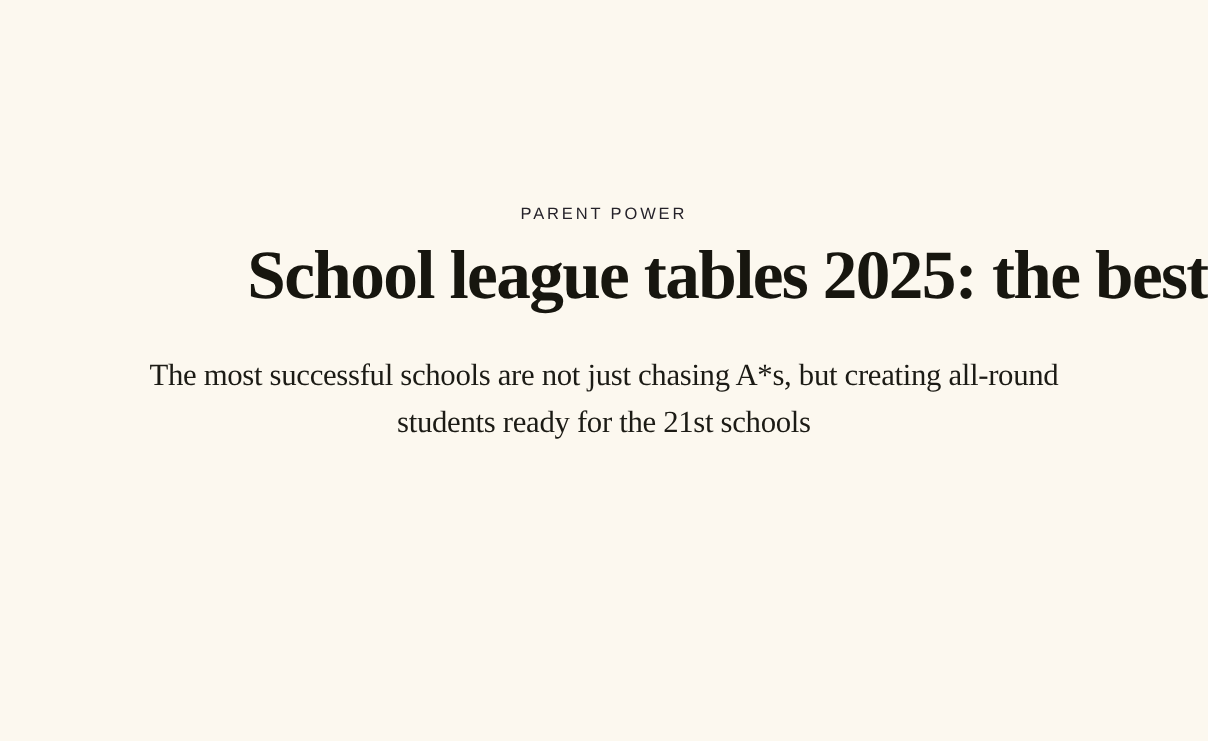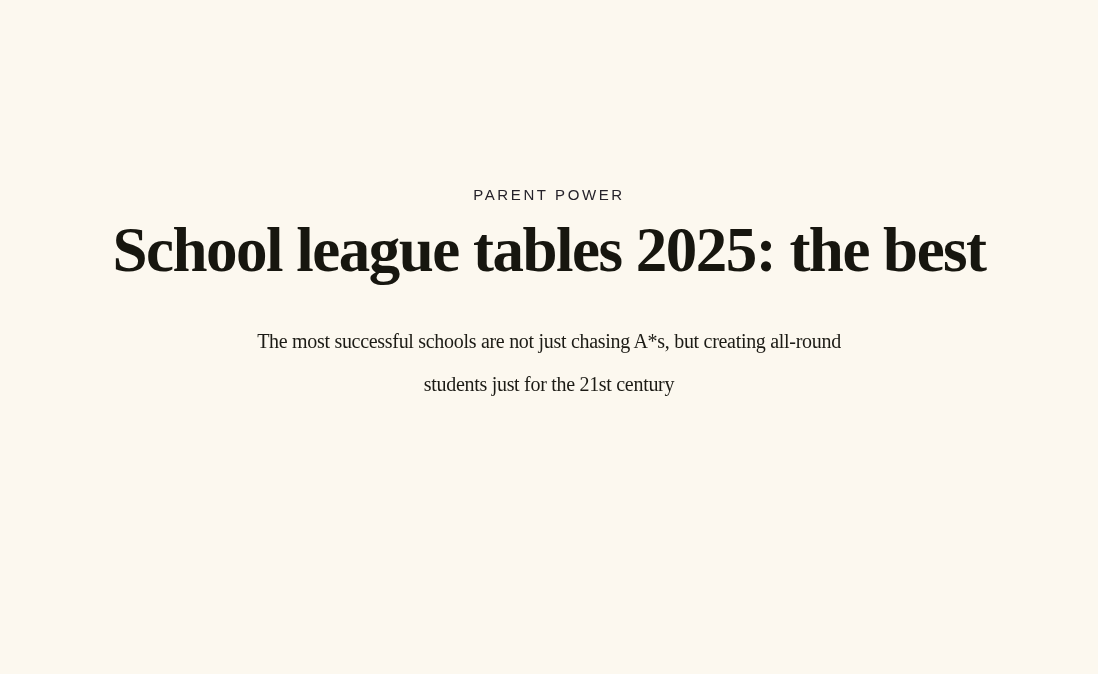--- a/index.html
+++ b/index.html
@@ -29,28 +29,29 @@
     color: #25222A;
     text-transform: uppercase;
   }
   .headline {
     margin: 12px 0 0 0;
     font-size: 63px;
     line-height: 71px;
     font-weight: 700;
     letter-spacing: -1.5px;
     color: #17160F;
+    text-align: right;
   }
   .headline .line {
     display: block;
     white-space: nowrap;
   }
   .standfirst {
     margin: 34px 0 0 0;
-    font-size: 20px;
+    font-size: 28px;
     line-height: 43px;
     font-weight: 400;
     letter-spacing: -0.3px;
     color: #1C1B15;
   }
   .standfirst .line {
     display: block;
     white-space: nowrap;
   }
 </style>
@@ -59,15 +60,15 @@
 
 <main class="article-header">
   <p class="kicker">PARENT POWER</p>
 
   <h1 class="headline">
     <span class="line">School league tables 2025: the best</span>
   </h1>
 
   <p class="standfirst">
     <span class="line">The most successful schools are not just chasing A*s, but creating all-round</span>
-    <span class="line">students just for the 21st century</span>
+    <span class="line">students ready for the 21st schools</span>
   </p>
 </main>
 
 </body></html>

